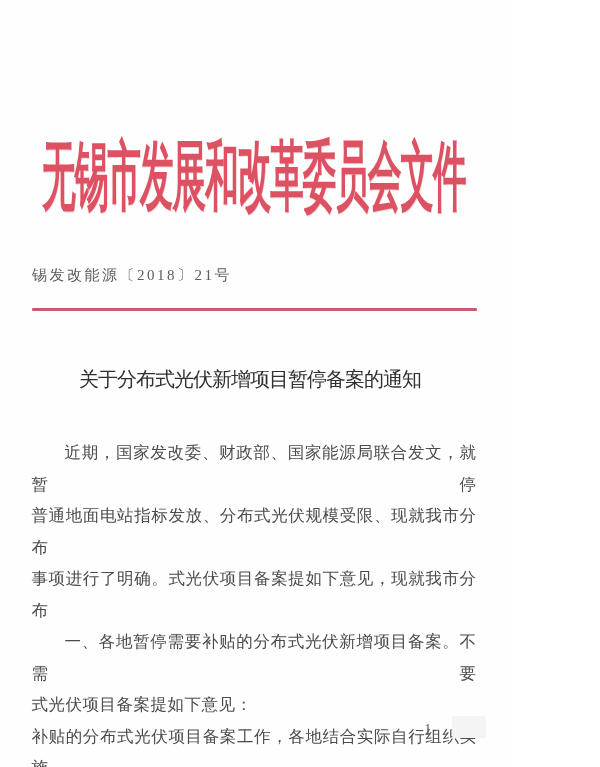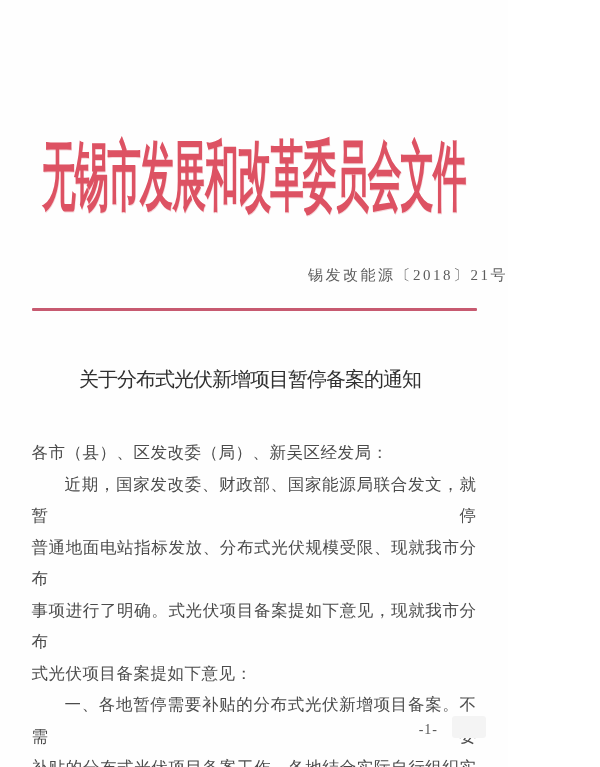--- a/index.html
+++ b/index.html
@@ -30,25 +30,26 @@
     letter-spacing: -2px;
     white-space: nowrap;
     color: var(--header-red, #dd5263);
     transform: scaleX(0.44);
     transform-origin: 50% 50%;
     text-shadow: 1px 1px 1px rgba(221, 82, 99, 0.25);
   }
   
   .doc-number {
     margin-top: 46px;
-    text-align: right;
+    text-align: left;
     font-size: 15px;
     line-height: 22px;
     letter-spacing: 2.5px;
     color: #5c5c5c;
+    padding-left: 32px;
   }
   
   .red-divider {
     margin: 22px auto 0 auto;
     width: 445px;
     height: 3px;
     background: var(--divider-red, #c75a70);
     border-radius: 1px;
   }
   
@@ -114,26 +115,25 @@
     <div class="header-title">无锡市发展和改革委员会文件</div>
   </div>
 
   <div class="doc-number">锡发改能源〔2018〕21号</div>
 
   <div class="red-divider"></div>
 
   <div class="doc-title">关于分布式光伏新增项目暂停备案的通知</div>
 
   <div class="body-text">
-    <div class="line natural">各市（县）、区发改委（局）、新吴区经发局：</div>
     <div class="line fill indent">近期，国家发改委、财政部、国家能源局联合发文，就暂停</div>
     <div class="line fill">普通地面电站指标发放、分布式光伏规模受限、现就我市分布</div>
     <div class="line fill">事项进行了明确。式光伏项目备案提如下意见，现就我市分布</div>
+    <div class="line fill indent">一、各地暂停需要补贴的分布式光伏新增项目备案。不需要</div>
     <div class="line natural">式光伏项目备案提如下意见：</div>
-    <div class="line fill indent">一、各地暂停需要补贴的分布式光伏新增项目备案。不需要</div>
     <div class="line fill">补贴的分布式光伏项目备案工作，各地结合实际自行组织实施。</div>
 
   </div>
 
   <div class="scan-smudge"></div>
 
   <div class="page-number">-1-</div>
 
 </div>
 

